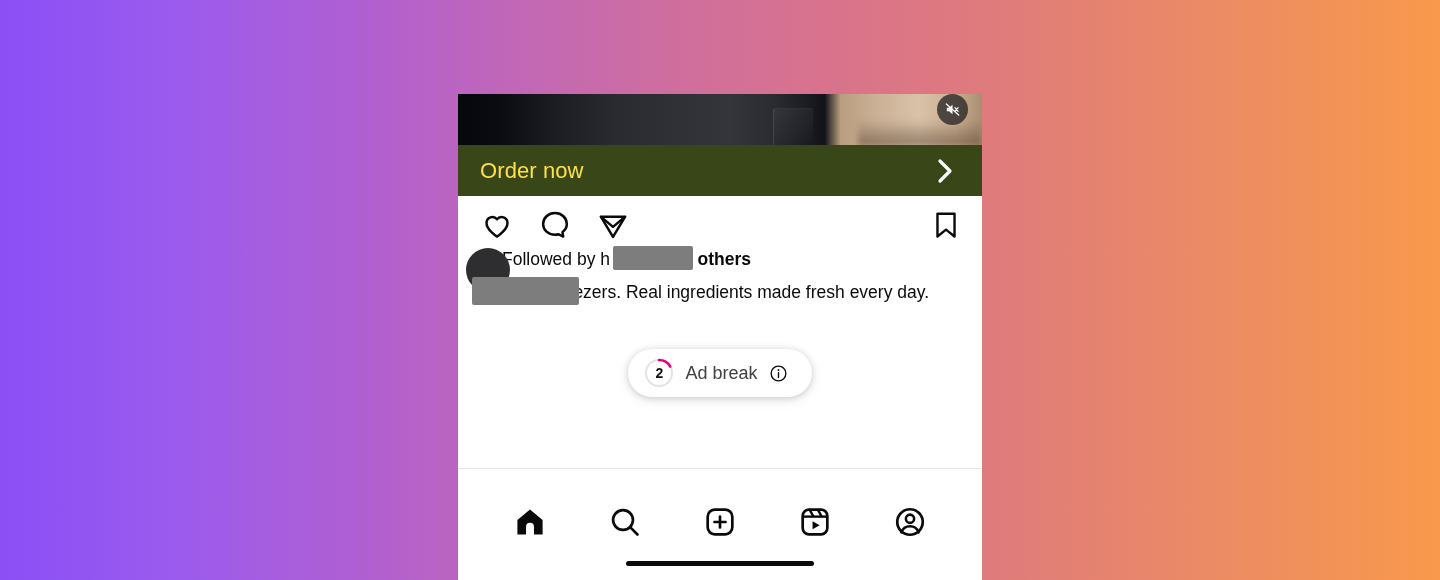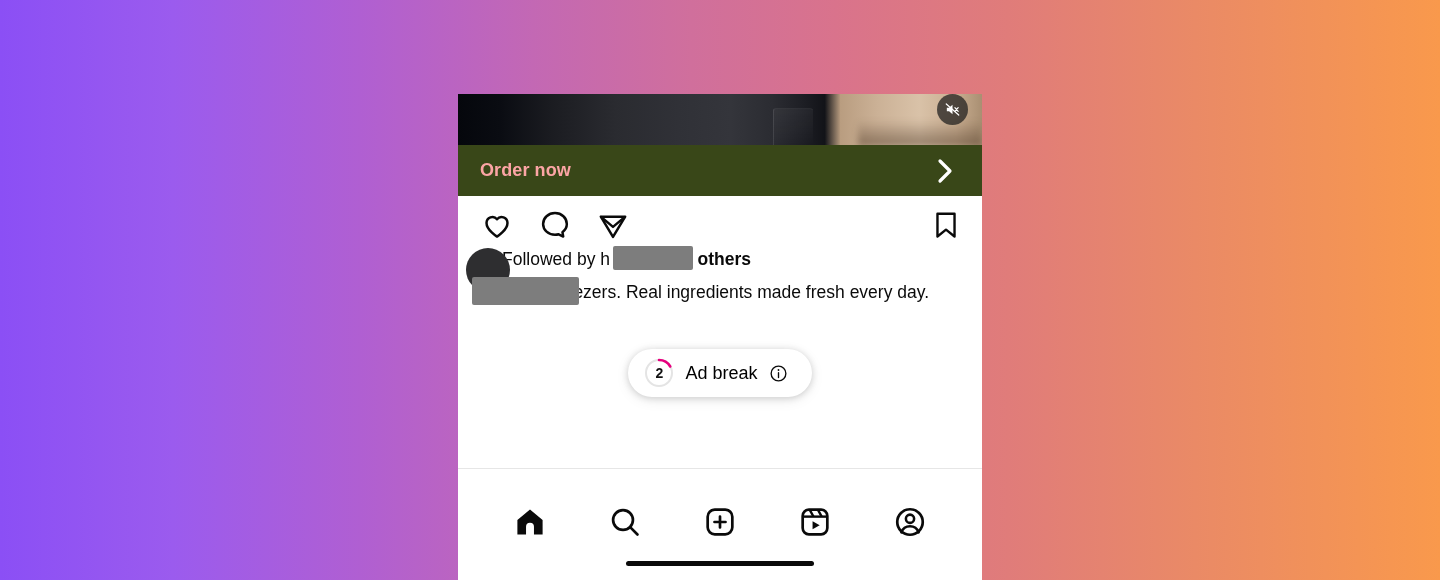--- a/index.html
+++ b/index.html
@@ -105,23 +105,23 @@
   .cta {
     height: 51px;
     background: #394718;
     display: flex;
     align-items: center;
     justify-content: space-between;
     padding: 0 26px 0 22px;
     cursor: pointer;
   }
   .cta-label {
-    color: #fca5a5;
-    font-size: 18px;
-    font-weight: bold;
+    color: #fde047;
+    font-size: 22px;
+    font-weight: normal;
     letter-spacing: 0.1px;
   }
   .cta-chevron svg { display: block; }
 
   
   .actions {
     display: flex;
     align-items: center;
     padding: 10px 20px 4px 22px;
     height: 52px;
@@ -210,21 +210,21 @@
     inset: 0;
     display: flex;
     align-items: center;
     justify-content: center;
     font-size: 14px;
     font-weight: bold;
     color: #111;
   }
   .adbreak-label {
     font-size: 18px;
-    color: #000000;
+    color: #404040;
   }
   .info-icon { display: block; }
 
   
   .navbar {
     position: absolute;
     left: 0;
     right: 0;
     bottom: 0;
     height: 112px;

